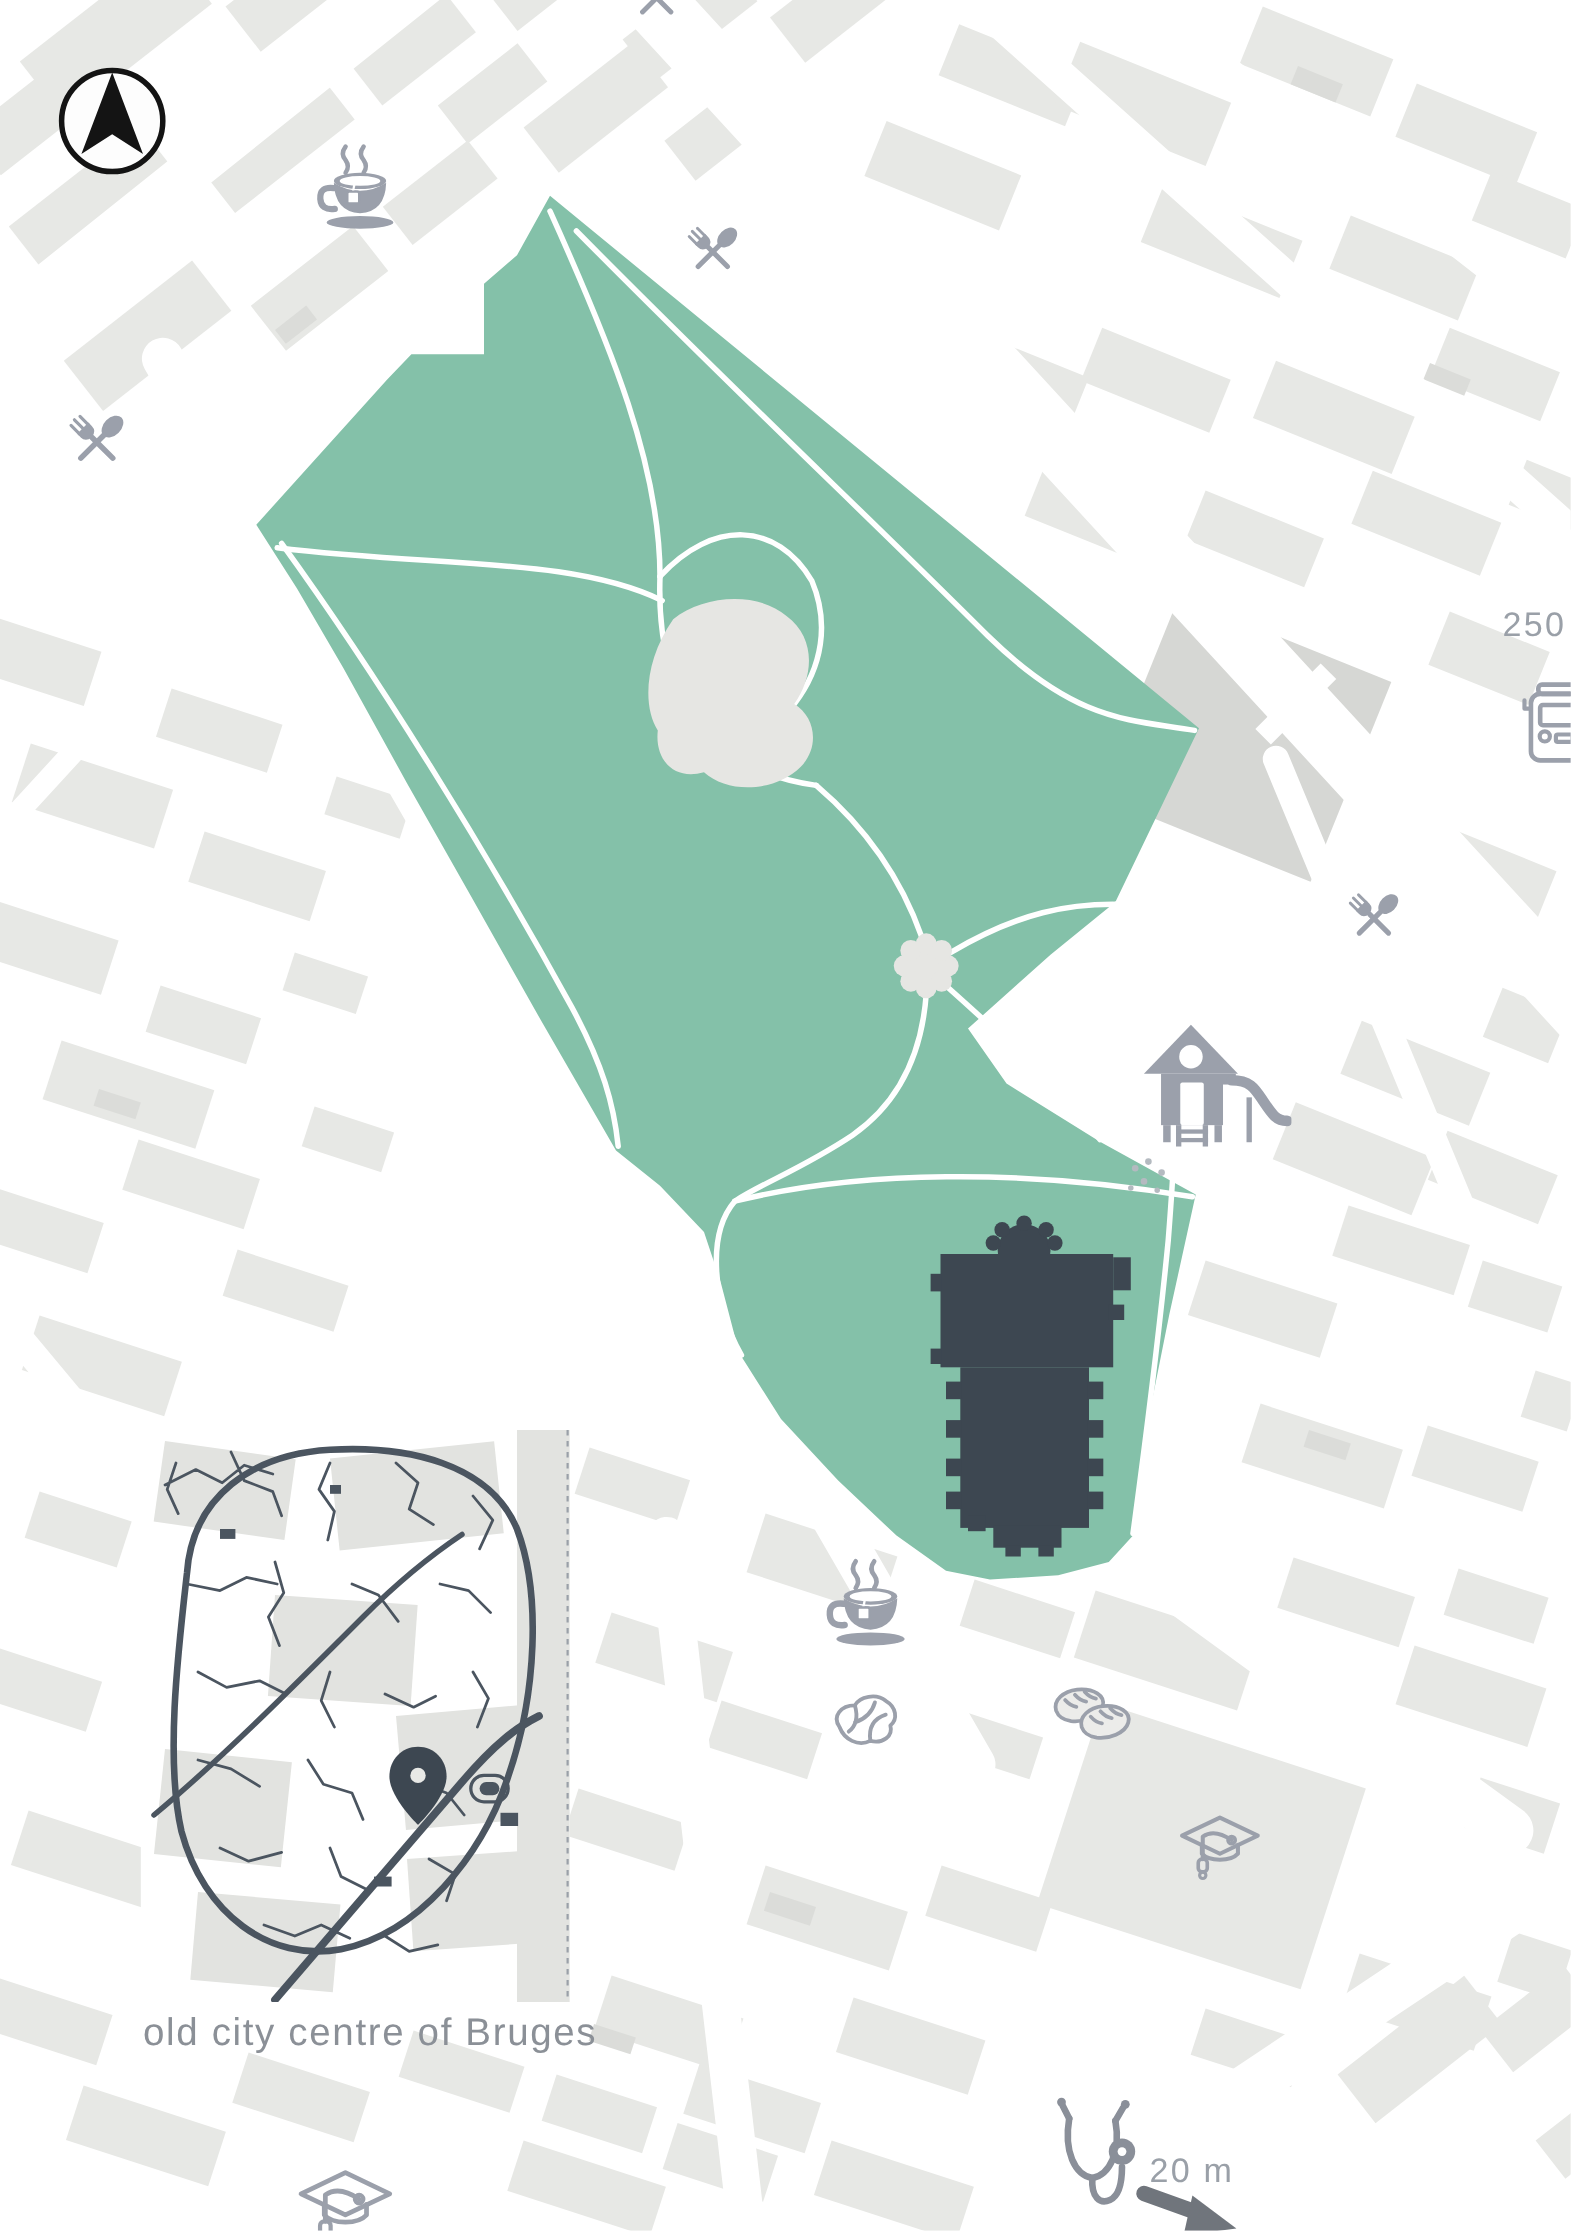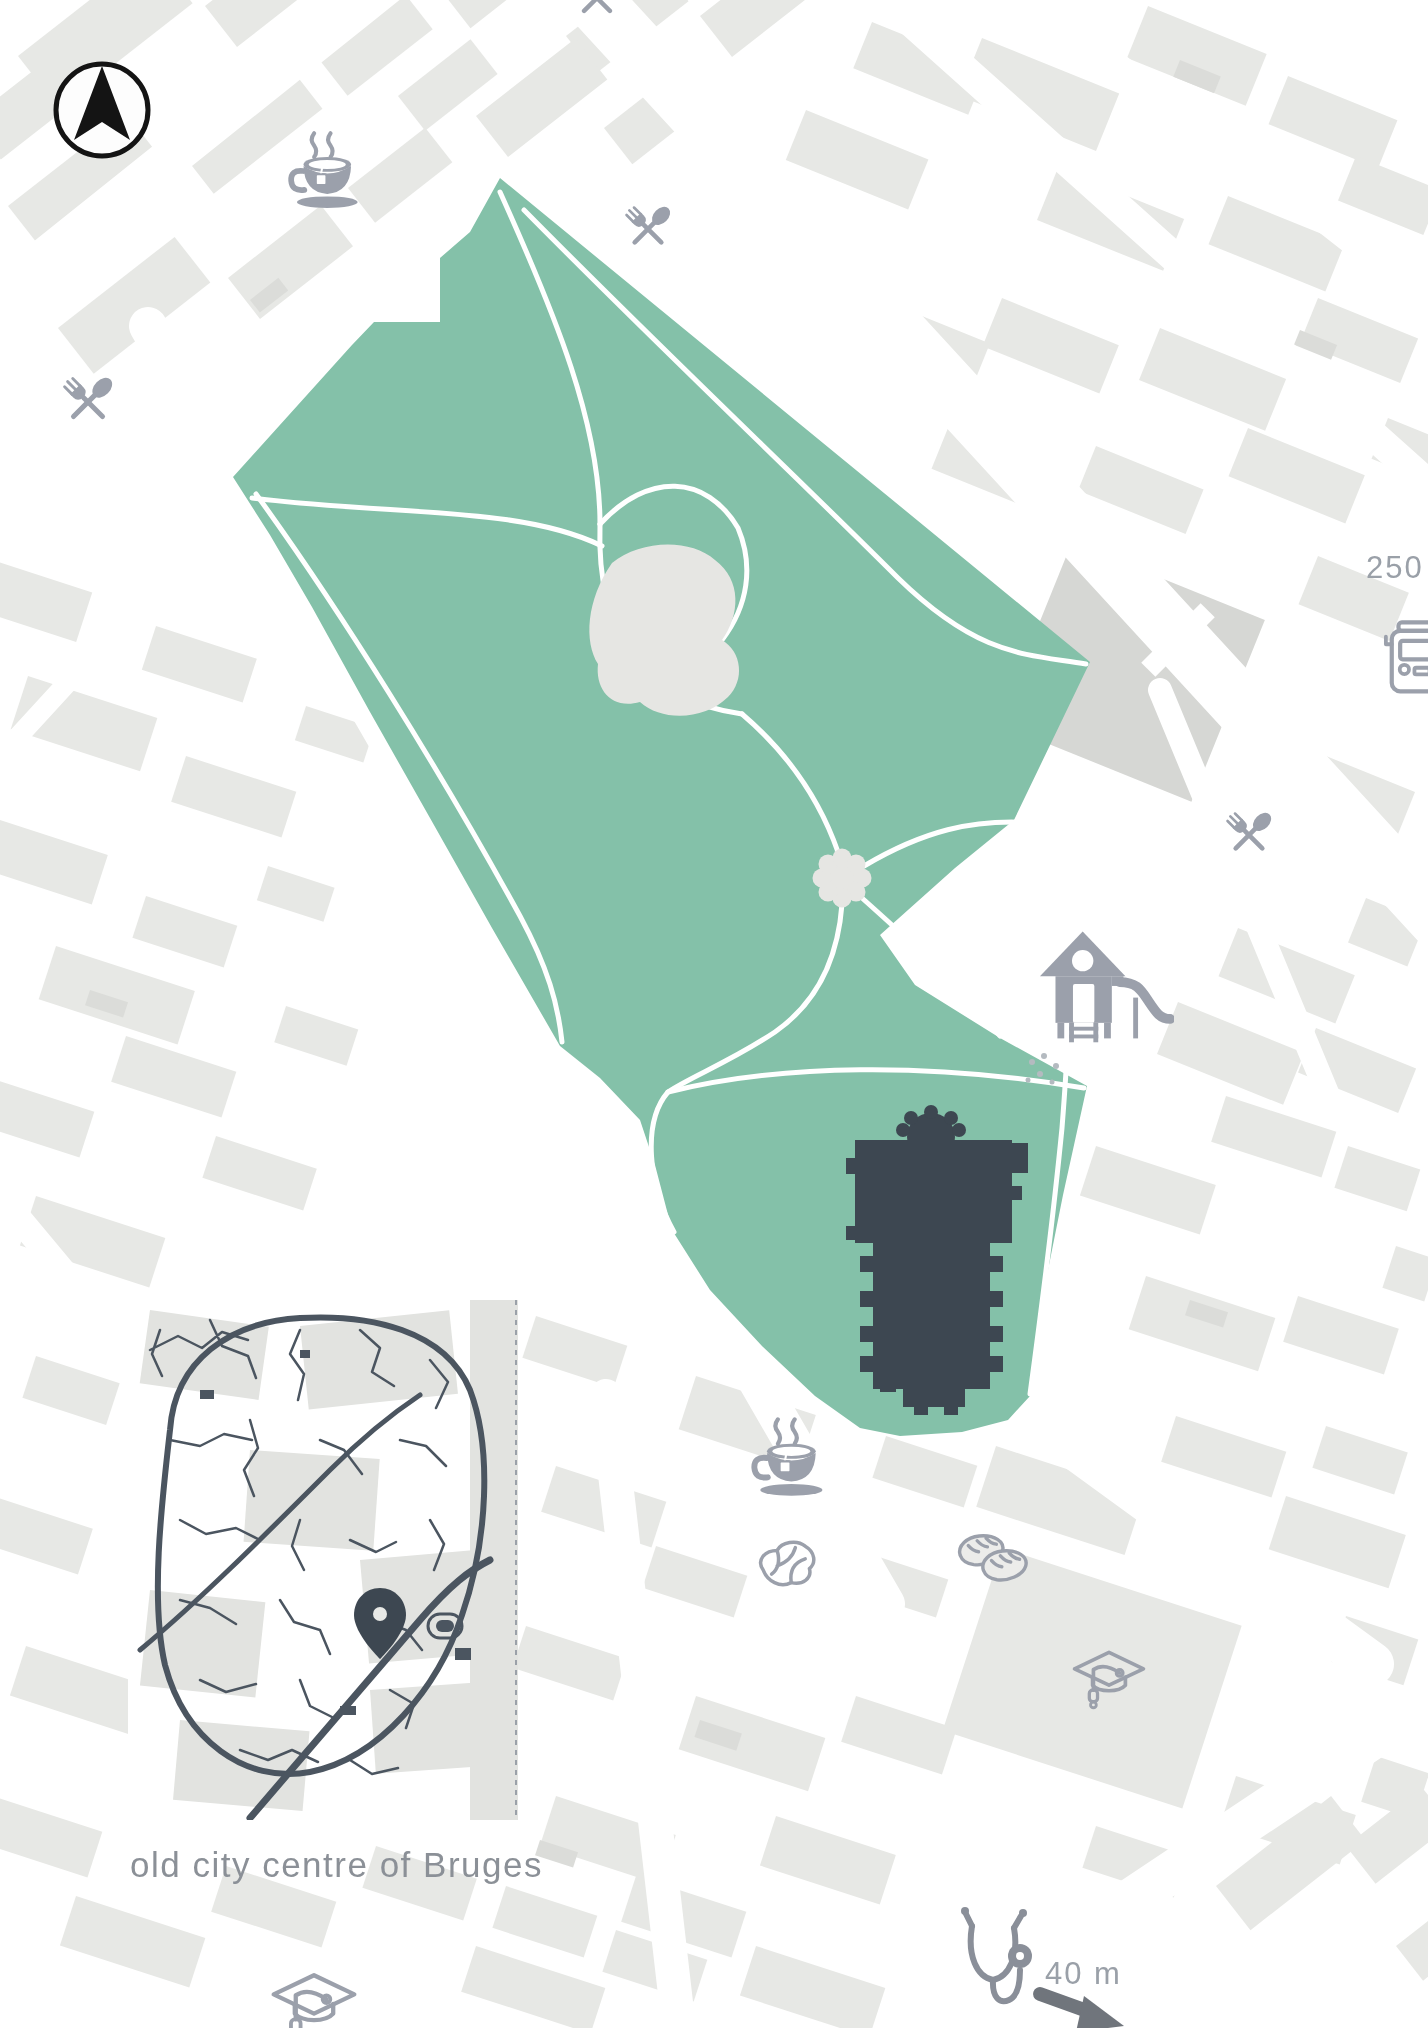--- a/index.html
+++ b/index.html
@@ -375,15 +375,15 @@
       <line x1="516" y1="1300" x2="516" y2="1816" stroke="#9aa0a8" stroke-width="2" stroke-dasharray="5 5"></line>
     </g>
     <g>
       <path class="dark" d="M 380,1588 c -15,0 -26,12 -26,27 c 0,19 26,44 26,44 c 0,0 26,-25 26,-44 c 0,-15 -11,-27 -26,-27 z"></path>
       <circle cx="380" cy="1614" r="7" fill="#e8e9e6"></circle>
     </g>
   </g>
 </svg>
 
 <div class="scale-label" style="left:1366px;top:550px;">250 m</div>
-<div class="scale-label" style="left:1045px;top:1956px;">40 m</div>
-<div class="caption" style="left:130px;top:1828px;margin-top:17px;">old city centre of Bruges</div>
+<div class="scale-label" style="left:1045px;top:1956px;">20 m</div>
+<div class="caption" style="left:130px;top:1828px;">old city centre of Bruges</div>
 </div>
 
 </body></html>

